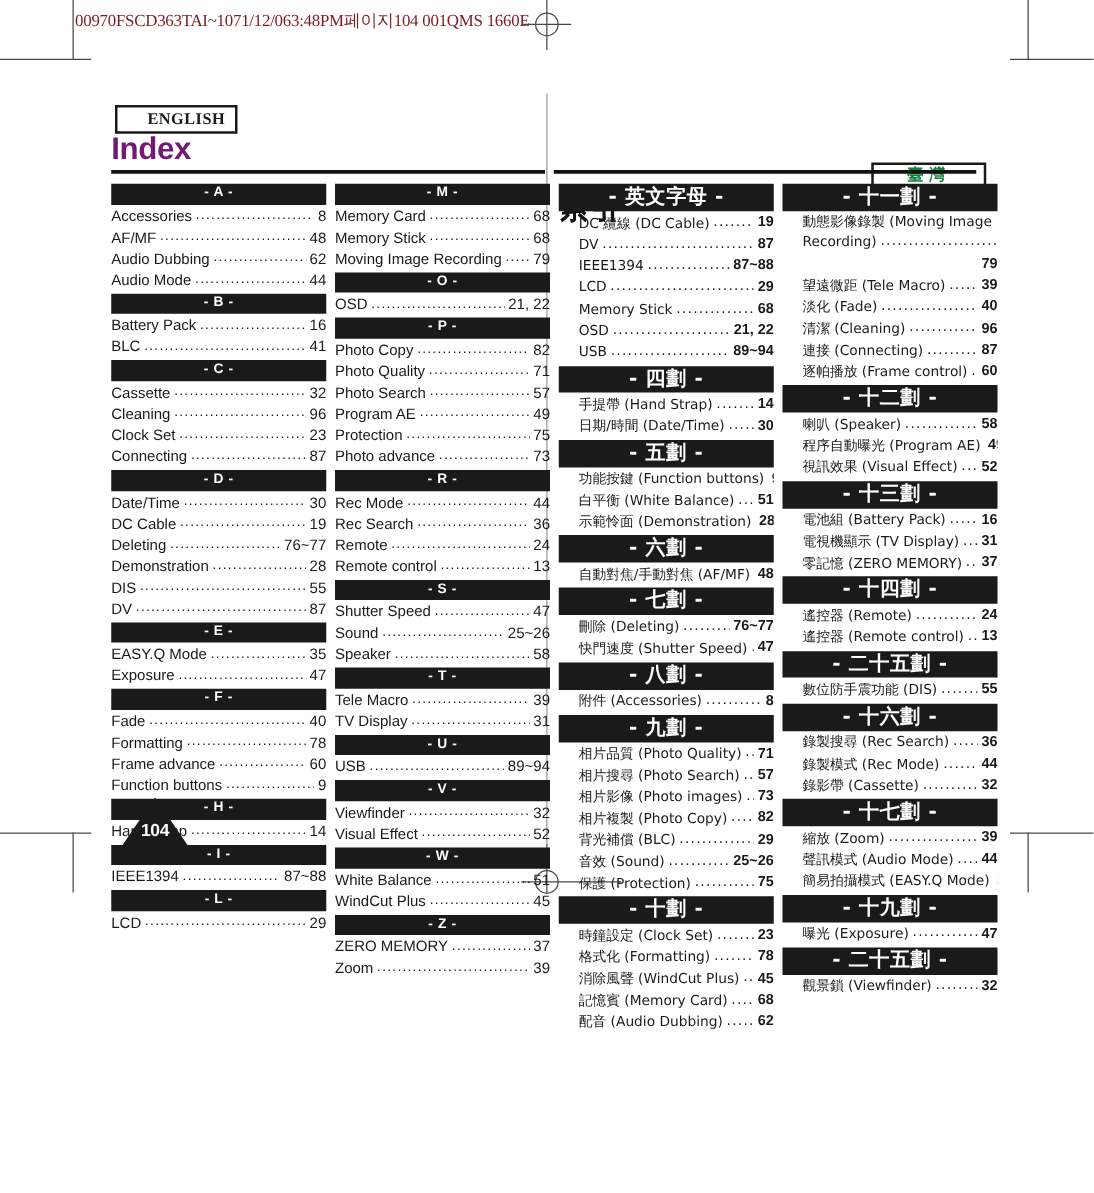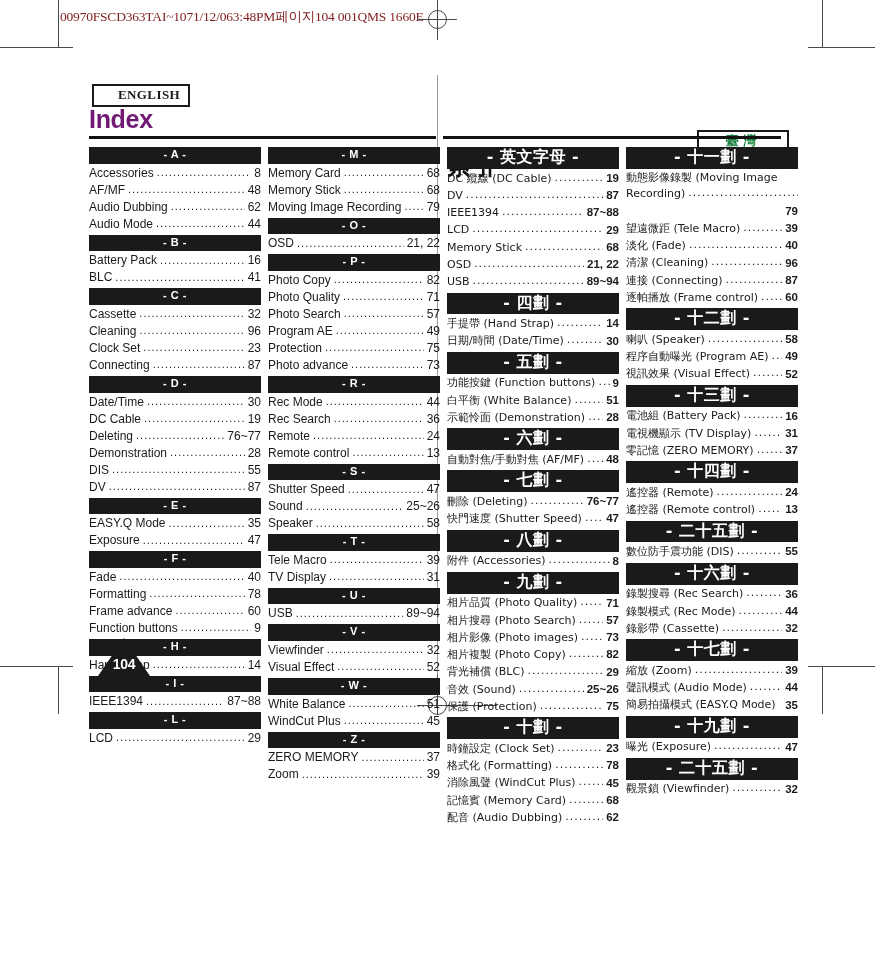--- a/index.html
+++ b/index.html
@@ -203,20 +203,21 @@
   .entry .pg {
     flex: 0 0 auto;
     padding-left: 3px;
     font-weight: normal;
     text-align: right;
   }
   .col.cn .entry {
     font-family: "DejaVu Sans", serif;
     font-size: 11px;
     line-height: 1.5;
+    margin-left: 16px;
   }
   .col.cn .entry .pg { font-family: "Liberation Sans", sans-serif; font-weight: bold; font-size: 11.5px;}
   .entry.wrap { white-space: normal; display: block; }
   .entry.wrap .label { display: inline; }
   .entry.wrap .dots  { display: inline; }
   .entry.wrap .pg    { float: right; }
 
   
   .page-badge {
     position: absolute;

